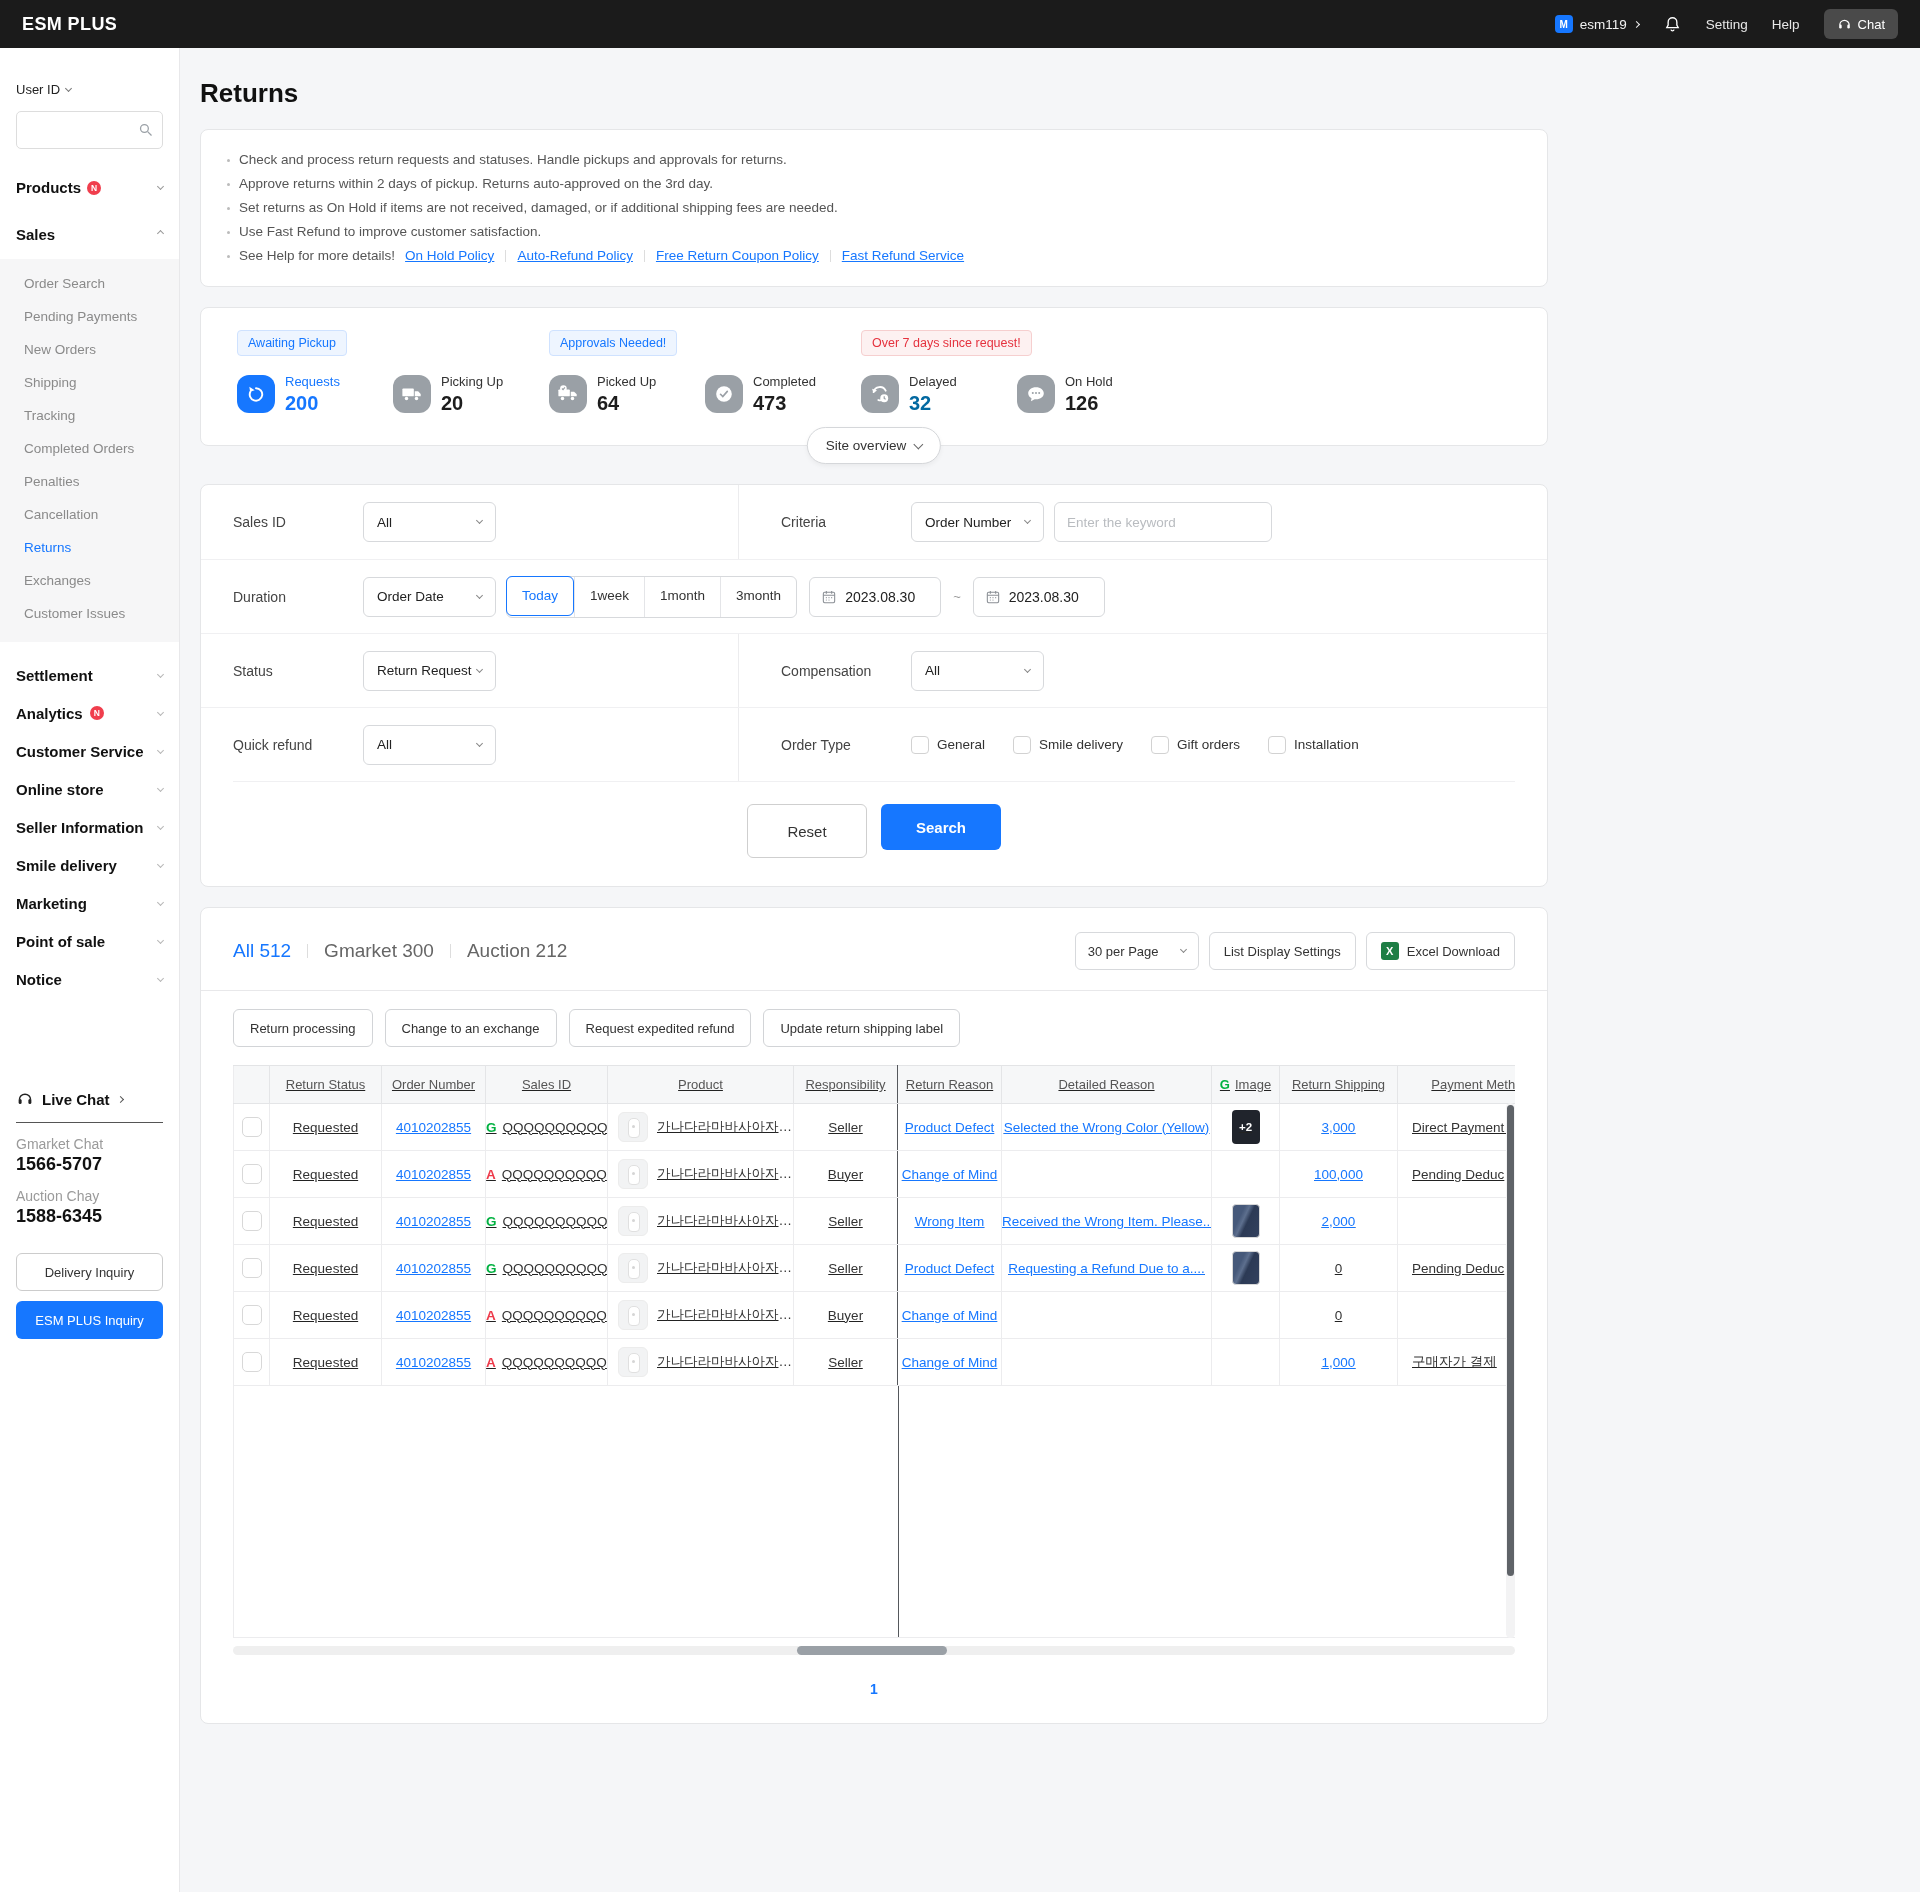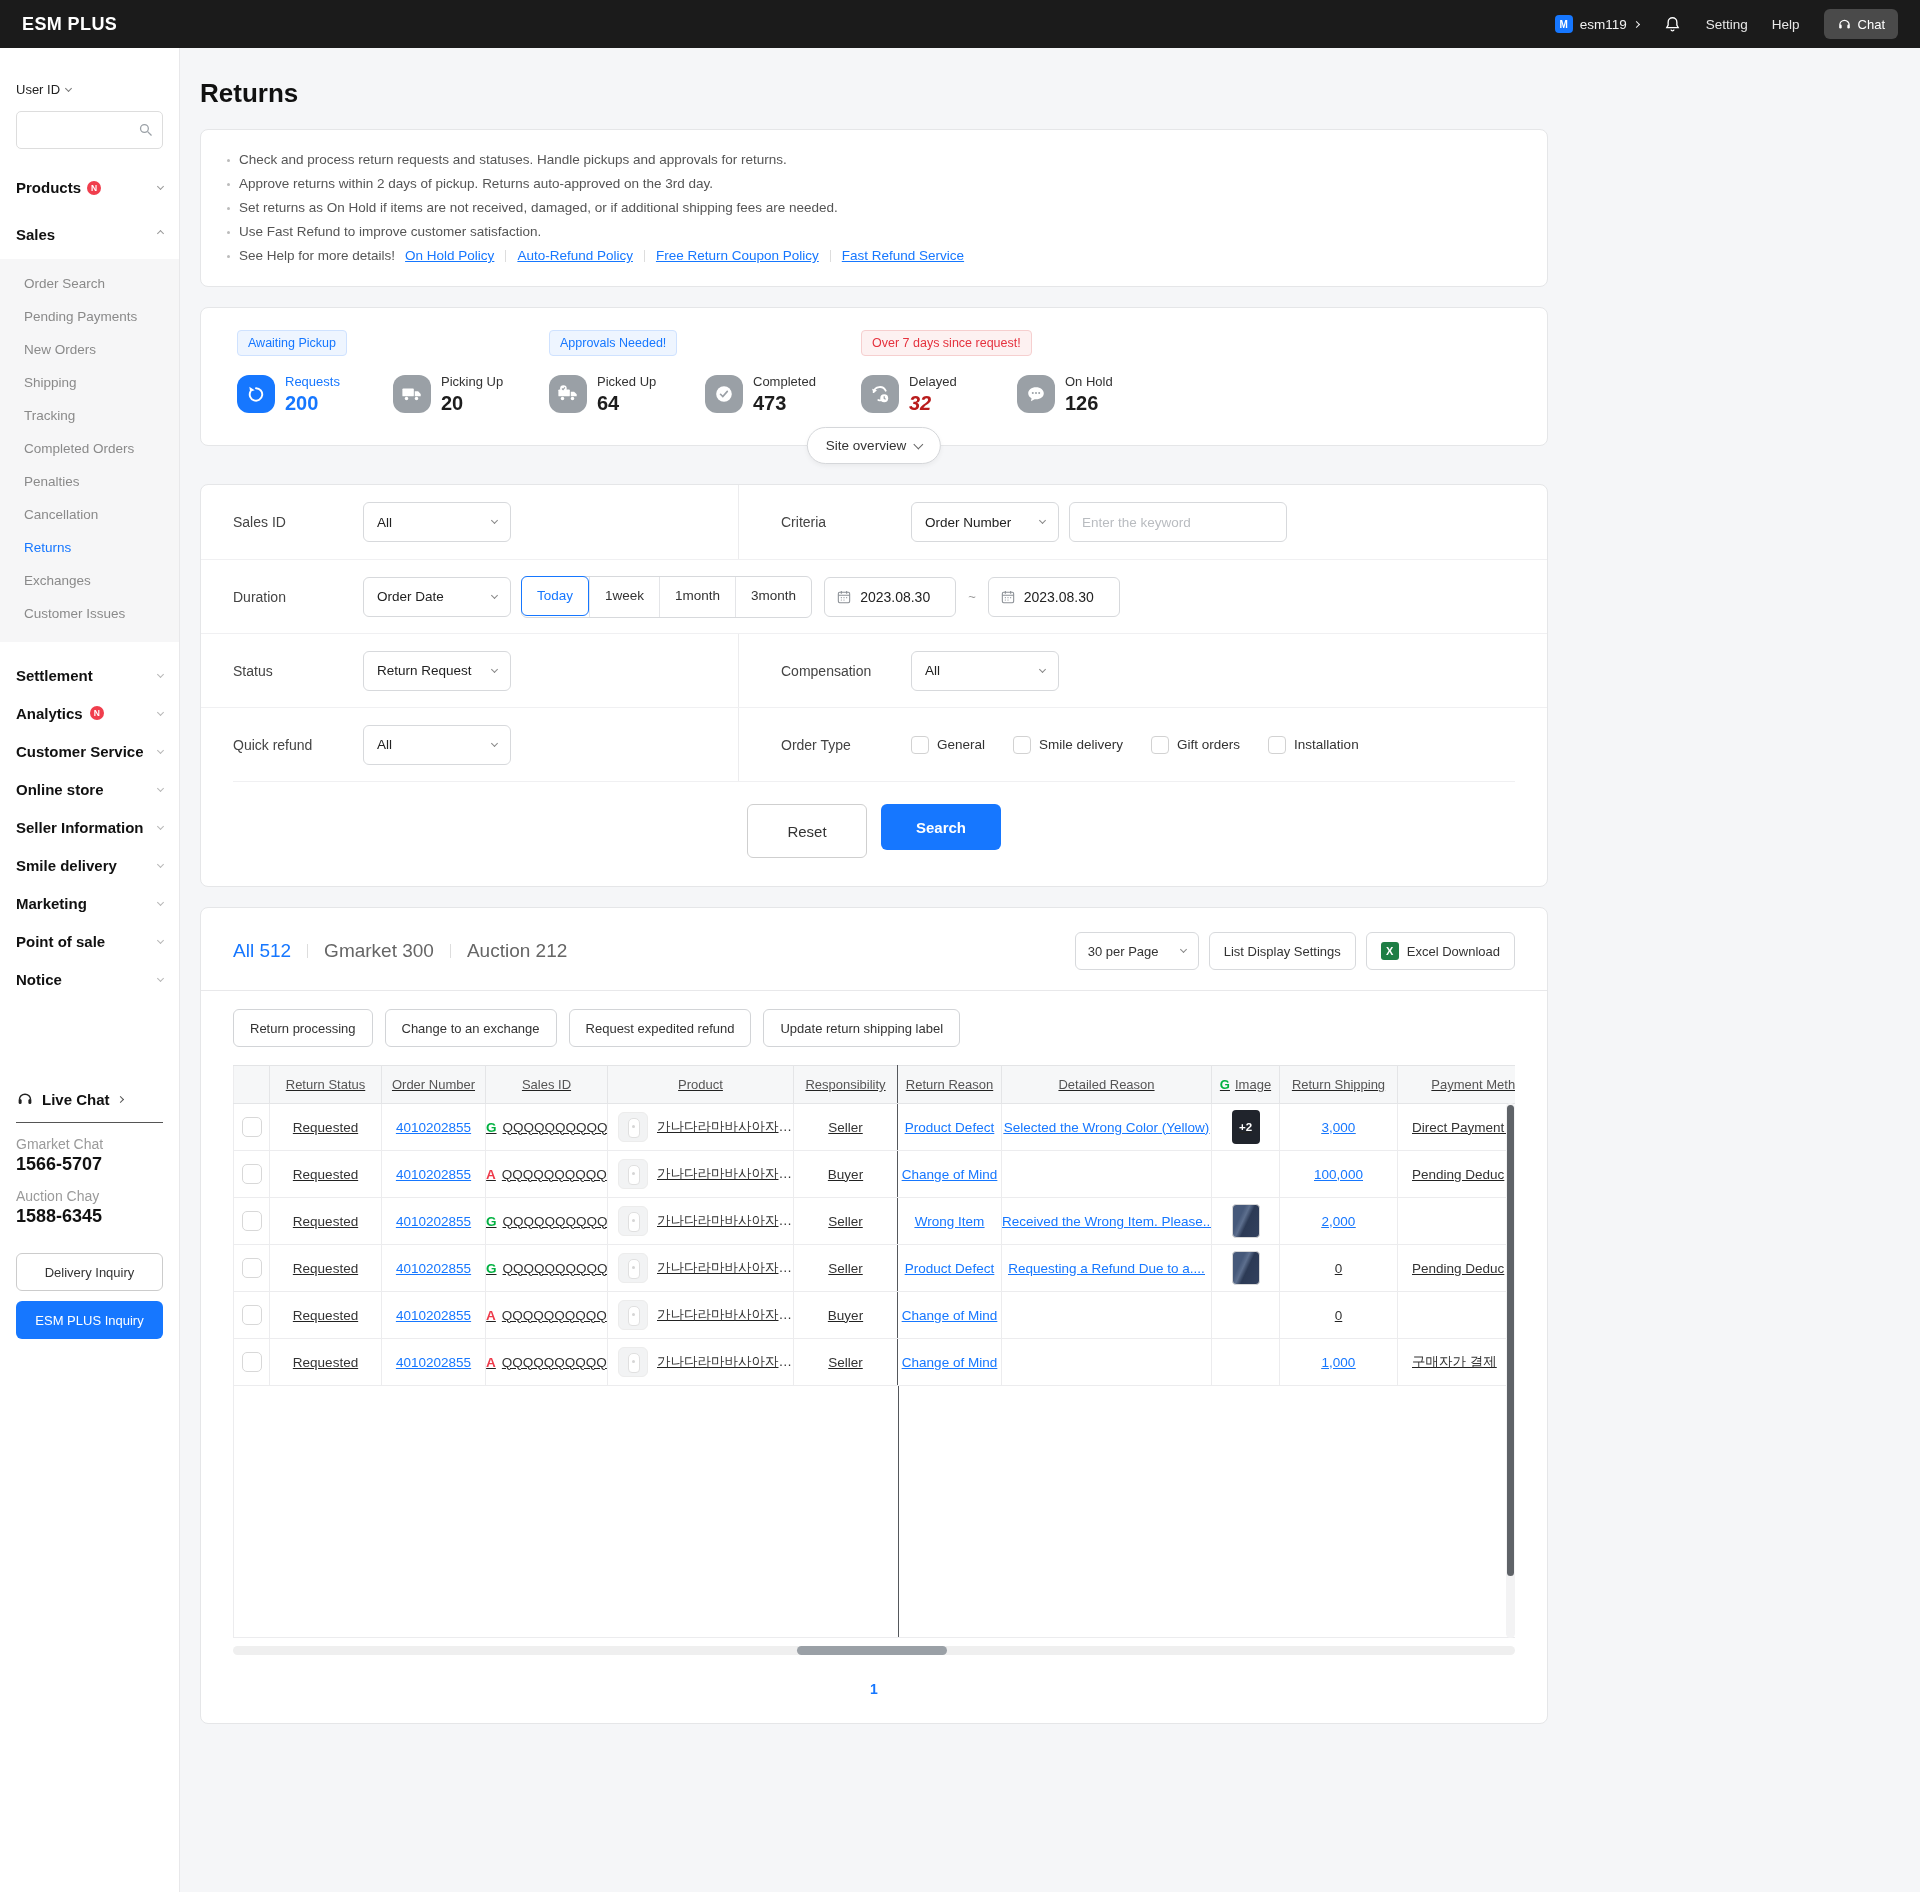--- a/index.html
+++ b/index.html
@@ -69,33 +69,33 @@
   .pill.blue { color:#1677ff; background:#eef5ff; border:1px solid #cfe2ff; }
   .pill.red { color:#e5323e; background:#fdf1f1; border:1px solid #f6cfcf; }
   .bcol1{grid-column:1;} .bcol3{grid-column:3;} .bcol5{grid-column:5;}
   .item-grid { margin-top:16px; }
   .sum-item { display:flex; align-items:center; gap:10px; cursor:pointer; }
   .sum-icon { width:38px; height:38px; border-radius:12px; background:#9aa0a6; display:flex; align-items:center; justify-content:center; flex-shrink:0; }
   .sum-icon.blue { background:#1677ff; }
   .sum-label { font-size:13px; color:#333; }
   .sum-value { font-size:20px; font-weight:800; color:#1d1d1d; margin-top:2px; }
   .sum-item.blue .sum-label, .sum-item.blue .sum-value { color:#1677ff; }
-  .sum-value.red { color:#b91c1c;font-style:italic; }
+  .sum-value.red { color:#0369a1; }
   .site-overview { position:absolute; left:50%; bottom:-19px; transform:translateX(-50%); background:#fff; border:1px solid #d5d7da; border-radius:22px; padding:10px 18px; display:flex; align-items:center; gap:9px; font-size:13.5px; color:#333; cursor:pointer; box-shadow:0 2px 5px rgba(0,0,0,.05); z-index:2; }
   .site-overview .chev { color:#666; margin-top:-3px; }
 
   
   .filter-card { margin-top:38px; }
   .frow { display:flex; align-items:center; min-height:74px; padding:0 32px; }
   .frow + .frow { border-top:1px solid #f0f0f2; }
   .fgroup { display:flex; align-items:center; }
   .fgroup.gleft { width:505px; flex-shrink:0; }
   .fgroup.gright { border-left:1px solid #ececee; padding-left:42px; align-self:stretch; flex:1; }
   .flabel { width:130px; font-size:14px; color:#444; flex-shrink:0; }
-  .fselect { width:148px; height:40px; border:1px solid #d7d9dc; border-radius:6px; display:flex; align-items:center; padding:0 13px; font-size:13.5px; color:#222; cursor:pointer; background:#fff; }
+  .fselect { width:133px; height:40px; border:1px solid #d7d9dc; border-radius:6px; display:flex; align-items:center; padding:0 13px; font-size:13.5px; color:#222; cursor:pointer; background:#fff; }
   .fselect .chev { color:#888; margin-left:auto; margin-top:-3px; }
   .finput { width:218px; height:40px; border:1px solid #d7d9dc; border-radius:6px; padding:0 12px; font-size:13.5px; font-family:inherit; color:#222; outline:none; }
   .finput::placeholder { color:#b9bcc0; }
   .seg { display:flex; margin-left:10px; border:1px solid #d7d9dc; border-radius:6px; position:relative; background:#fff; }
   .seg-btn { height:40px; line-height:38px; padding:0 15px; font-size:13.5px; color:#333; border-left:1px solid #e4e5e8; cursor:pointer; position:relative; }
   .seg-btn:first-child { border-left:none; }
   .seg-btn.active { color:#1677ff; border:1px solid #1677ff; border-radius:6px; margin:-1px 0 -1px -1px; line-height:38px; background:#fff; z-index:1; }
   .datebox { width:132px; height:40px; border:1px solid #d7d9dc; border-radius:6px; display:flex; align-items:center; gap:8px; padding:0 11px; font-size:14px; color:#222; margin-left:12px; cursor:pointer; background:#fff; }
   .tilde { color:#999; margin-left:12px; font-size:13px; }
   .datebox + .tilde { margin-left:12px; }

